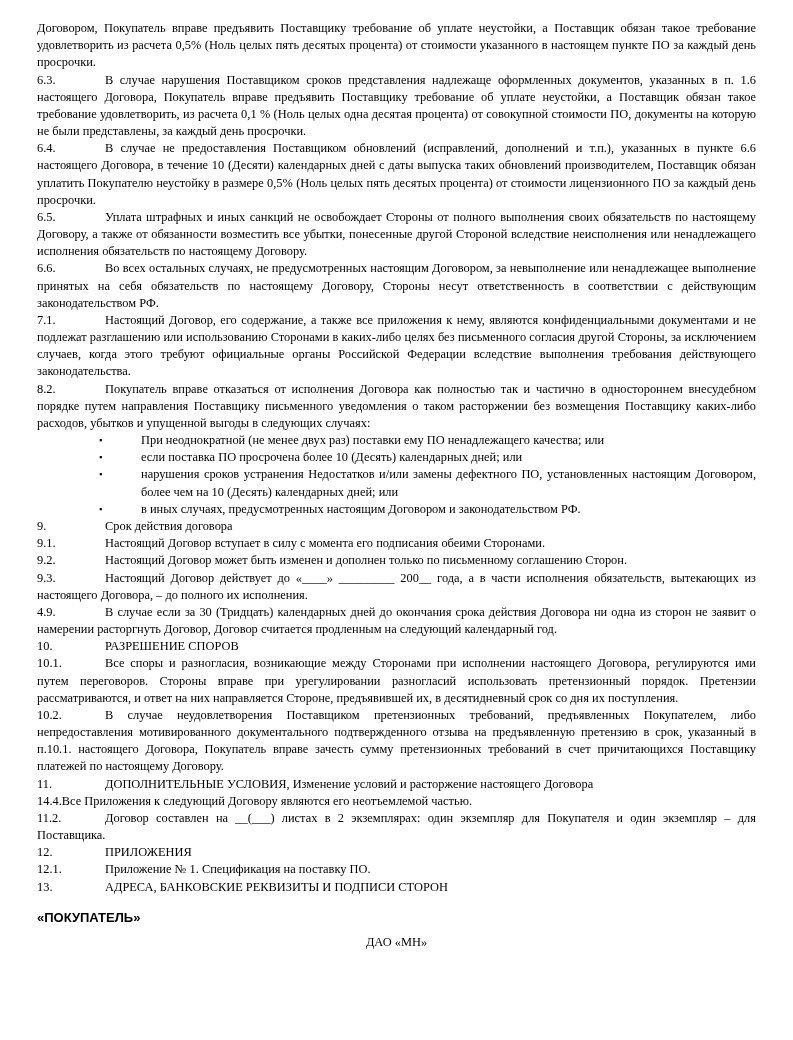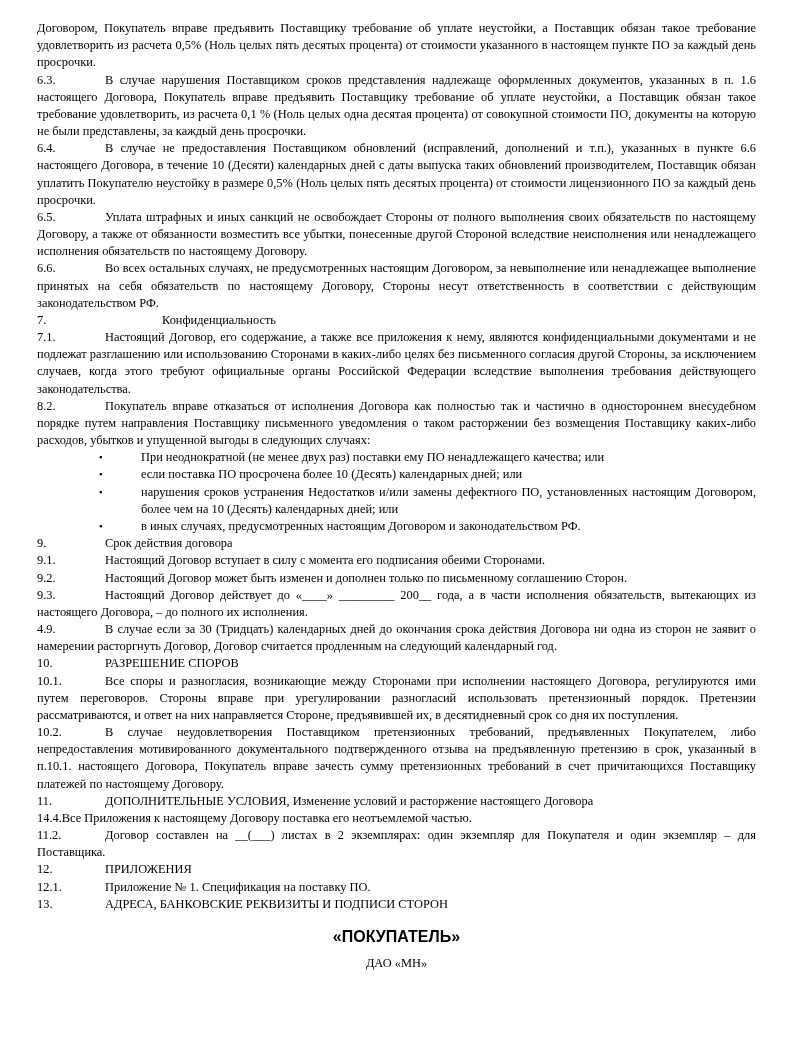--- a/index.html
+++ b/index.html
@@ -70,24 +70,24 @@
     font-size: 9px;
     line-height: 17.2px;
   }
 
   .gap-sm { height: 7px; }
   .gap-md { height: 14px; }
 
   .sig-head {
     font-family: "Liberation Sans", "DejaVu Sans", sans-serif;
     font-weight: bold;
-    font-size: 16px;
+    font-size: 13px;
     line-height: 1.3;
     margin: 0;
-    text-align: center;
+    text-align: left;
   }
   .sig-line {
     margin: 0;
     padding: 0;
     text-align: center;
     line-height: 1.42;
   }
 </style>
 </head>
 <body>
@@ -98,21 +98,20 @@
     <p class="clause"><span>Договором, Покупатель вправе предъявить Поставщику требование об уплате неустойки, а Поставщик обязан такое требование удовлетворить из расчета 0,5% (Ноль целых  пять десятых процента) от стоимости указанного в настоящем пункте ПО за каждый день просрочки.</span></p>
 
     <p class="clause"><span class="num w-small">6.3.</span><span>В случае нарушения Поставщиком сроков представления надлежаще оформленных документов, указанных в п. 1.6 настоящего Договора, Покупатель вправе предъявить Поставщику требование об уплате неустойки, а Поставщик обязан такое требование удовлетворить, из расчета 0,1 % (Ноль целых одна десятая процента) от совокупной стоимости ПО, документы на которую не были представлены, за каждый день просрочки.</span></p>
 
     <p class="clause"><span class="num w-small">6.4.</span><span>В случае не предоставления Поставщиком обновлений (исправлений, дополнений и т.п.), указанных в пункте 6.6 настоящего Договора, в течение 10 (Десяти) календарных дней с даты выпуска таких обновлений производителем, Поставщик обязан уплатить Покупателю неустойку в размере 0,5% (Ноль целых  пять десятых процента) от стоимости лицензионного ПО за каждый день просрочки.</span></p>
 
     <p class="clause"><span class="num w-small">6.5.</span><span>Уплата штрафных и иных санкций не освобождает Стороны от полного выполнения своих обязательств по настоящему Договору, а также от обязанности возместить все убытки, понесенные другой Стороной вследствие неисполнения или ненадлежащего исполнения обязательств по настоящему Договору.</span></p>
 
     <p class="clause"><span class="num w-small">6.6.</span><span>Во всех остальных случаях, не предусмотренных настоящим Договором, за невыполнение или ненадлежащее выполнение принятых на себя обязательств по настоящему Договору, Стороны несут ответственность в соответствии с действующим законодательством РФ.</span></p>
 
-    <p class="clause"><span class="num w-wide">7.</span><span>Конфиденциальность</span></p>
 
     <p class="clause"><span class="num w-small">7.1.</span><span>Настоящий Договор, его содержание, а также все приложения к нему, являются конфиденциальными документами и не подлежат разглашению или использованию Сторонами в каких-либо целях без письменного согласия другой Стороны, за исключением случаев, когда этого требуют официальные органы Российской Федерации вследствие выполнения требования действующего законодательства.</span></p>
 
 
 
     <p class="clause"><span class="num w-small">8.2.</span><span>Покупатель вправе отказаться от исполнения Договора как полностью так и частично в одностороннем внесудебном порядке путем направления Поставщику письменного уведомления о таком расторжении без возмещения Поставщику каких-либо расходов, убытков и упущенной выгоды в следующих случаях:</span></p>
 
     <ul class="bullets">
       <li><span class="bullet">▪</span><span>При неоднократной (не менее двух раз) поставки ему ПО ненадлежащего качества; или</span></li>
       <li><span class="bullet">▪</span><span>если поставка ПО  просрочена более 10 (Десять) календарных дней; или</span></li>
@@ -132,21 +131,21 @@
 
     <p class="clause"><span class="num w-head">10.</span><span>РАЗРЕШЕНИЕ СПОРОВ</span></p>
 
     <p class="clause"><span class="num w-small">10.1.</span><span>Все споры и разногласия, возникающие между Сторонами при исполнении настоящего Договора, регулируются ими путем переговоров. Стороны вправе при урегулировании разногласий использовать претензионный порядок. Претензии рассматриваются, и ответ на них направляется Стороне, предъявившей их, в десятидневный срок со дня их поступления.</span></p>
 
     <p class="clause"><span class="num w-small">10.2.</span><span>В случае неудовлетворения Поставщиком претензионных требований, предъявленных Покупателем, либо непредоставления мотивированного документального подтвержденного отзыва на предъявленную претензию в срок, указанный в п.10.1. настоящего Договора, Покупатель вправе зачесть сумму претензионных требований в счет причитающихся Поставщику платежей по настоящему Договору.</span></p>
 
 
     <p class="clause"><span class="num w-head">11.</span><span>ДОПОЛНИТЕЛЬНЫЕ УСЛОВИЯ, Изменение условий и расторжение настоящего Договора</span></p>
 
-    <p class="clause"><span class="num w-none">14.4.</span><span>Все Приложения к настоящему Договору поставка его неотъемлемой частью.</span></p>
+    <p class="clause"><span class="num w-none">14.4.</span><span>Все Приложения к следующий Договору являются его неотъемлемой частью.</span></p>
 
     <p class="clause"><span class="num w-small">11.2.</span><span>Договор составлен на __(___) листах в 2 экземплярах: один экземпляр для Покупателя и один экземпляр – для Поставщика.</span></p>
 
     <p class="clause"><span class="num w-head">12.</span><span>ПРИЛОЖЕНИЯ</span></p>
 
     <p class="clause"><span class="num w-small">12.1.</span><span>Приложение № 1. Спецификация на поставку ПО.</span></p>
 
     <p class="clause"><span class="num w-head">13.</span><span>АДРЕСА, БАНКОВСКИЕ РЕКВИЗИТЫ И ПОДПИСИ СТОРОН</span></p>
 
     <div class="gap-md"></div>

